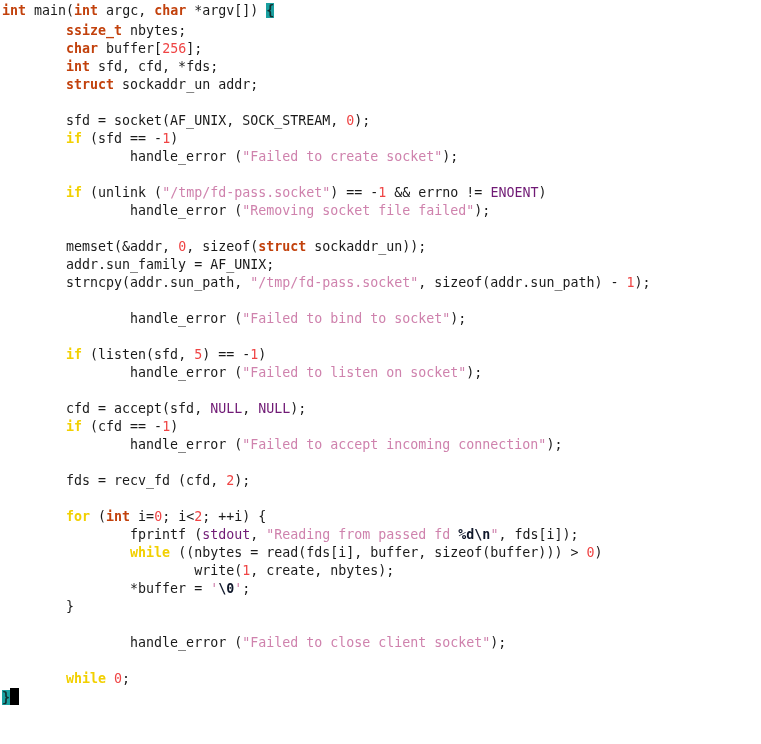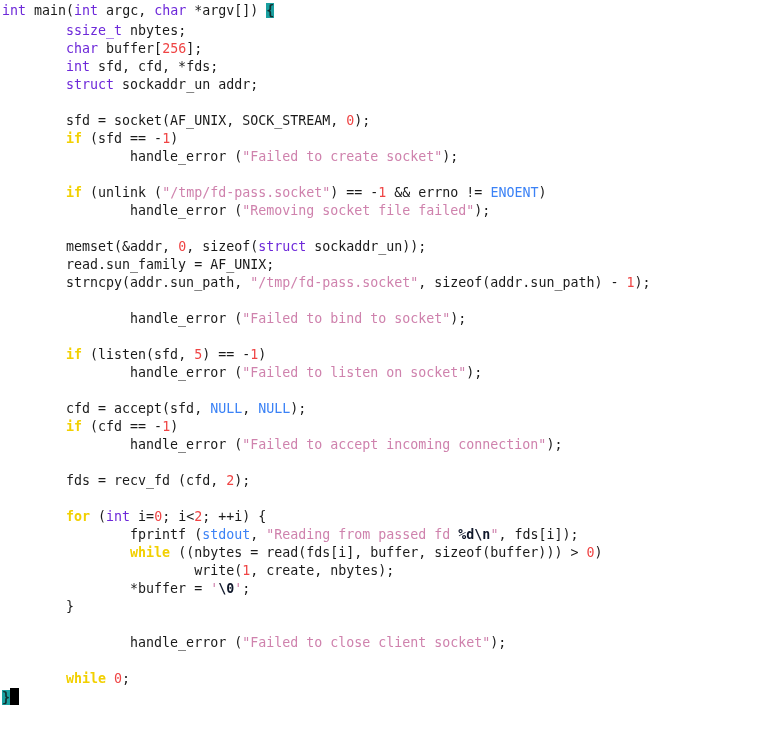--- a/index.html
+++ b/index.html
@@ -25,24 +25,24 @@
     line-height: 18px;
     font-size: 13.3px;
     white-space: pre;
     color: #1a1a1a;
     letter-spacing: 0px;
     padding-left: 2px;
   }
   .line:first-child { padding-top: 2px; height: 20px; }
   
   .t-kw     { color: #f2d000; font-weight: bold; }
-  .t-type   { color: #6d28d9; font-weight: normal; text-align: right; }
+  .t-type   { color: #c2410c; font-weight: bold; text-align: right; }
   .t-num    { color: #ef4444; }
   .t-str    { color: #cf82ad; }
-  .t-const  { color: #3b82f6; text-align: center; }
+  .t-const  { color: #701a75; text-align: center; }
   .t-esc    { color: #0f172a; font-weight: bold; }
   .t-plain  { color: #1a1a1a; }
   .t-brace-match {
     background: #1aa0a0;
     color: #103030;
     font-weight: bold;
   }
   .cursor-block {
     display: inline-block;
     background: #000000;
@@ -63,21 +63,21 @@
     <div class="line"><span class="t-type">        struct</span><span class="t-plain"> sockaddr_un addr;</span></div>
     <div class="line">&nbsp;</div>
     <div class="line"><span class="t-plain">        sfd = socket(AF_UNIX, SOCK_STREAM, </span><span class="t-num">0</span><span class="t-plain">);</span></div>
     <div class="line"><span class="t-kw">        if</span><span class="t-plain"> (sfd == -</span><span class="t-num">1</span><span class="t-plain">)</span></div>
     <div class="line"><span class="t-plain">                handle_error (</span><span class="t-str">"Failed to create socket"</span><span class="t-plain">);</span></div>
     <div class="line">&nbsp;</div>
     <div class="line"><span class="t-kw">        if</span><span class="t-plain"> (unlink (</span><span class="t-str">"/tmp/fd-pass.socket"</span><span class="t-plain">) == -</span><span class="t-num">1</span><span class="t-plain"> &amp;&amp; errno != </span><span class="t-const">ENOENT</span><span class="t-plain">)</span></div>
     <div class="line"><span class="t-plain">                handle_error (</span><span class="t-str">"Removing socket file failed"</span><span class="t-plain">);</span></div>
     <div class="line">&nbsp;</div>
     <div class="line"><span class="t-plain">        memset(&amp;addr, </span><span class="t-num">0</span><span class="t-plain">, sizeof(</span><span class="t-type">struct</span><span class="t-plain"> sockaddr_un));</span></div>
-    <div class="line"><span class="t-plain">        read.sun_family = AF_UNIX;</span></div>
+    <div class="line"><span class="t-plain">        addr.sun_family = AF_UNIX;</span></div>
     <div class="line"><span class="t-plain">        strncpy(addr.sun_path, </span><span class="t-str">"/tmp/fd-pass.socket"</span><span class="t-plain">, sizeof(addr.sun_path) - </span><span class="t-num">1</span><span class="t-plain">);</span></div>
     <div class="line">&nbsp;</div>
     <div class="line"><span class="t-plain">                handle_error (</span><span class="t-str">"Failed to bind to socket"</span><span class="t-plain">);</span></div>
     <div class="line">&nbsp;</div>
     <div class="line"><span class="t-kw">        if</span><span class="t-plain"> (listen(sfd, </span><span class="t-num">5</span><span class="t-plain">) == -</span><span class="t-num">1</span><span class="t-plain">)</span></div>
     <div class="line"><span class="t-plain">                handle_error (</span><span class="t-str">"Failed to listen on socket"</span><span class="t-plain">);</span></div>
     <div class="line">&nbsp;</div>
     <div class="line"><span class="t-plain">        cfd = accept(sfd, </span><span class="t-const">NULL</span><span class="t-plain">, </span><span class="t-const">NULL</span><span class="t-plain">);</span></div>
     <div class="line"><span class="t-kw">        if</span><span class="t-plain"> (cfd == -</span><span class="t-num">1</span><span class="t-plain">)</span></div>
     <div class="line"><span class="t-plain">                handle_error (</span><span class="t-str">"Failed to accept incoming connection"</span><span class="t-plain">);</span></div>

